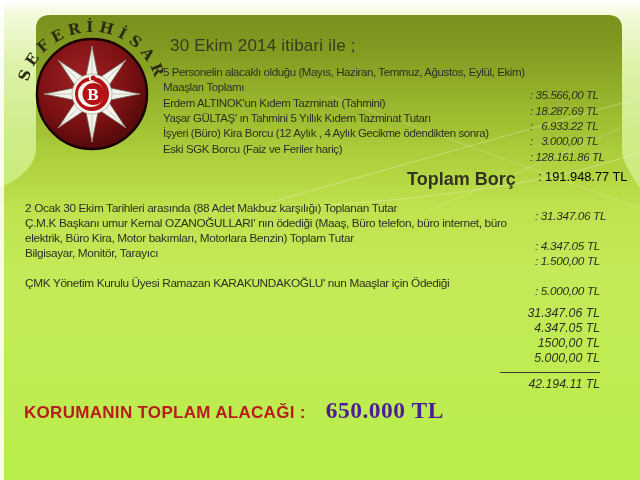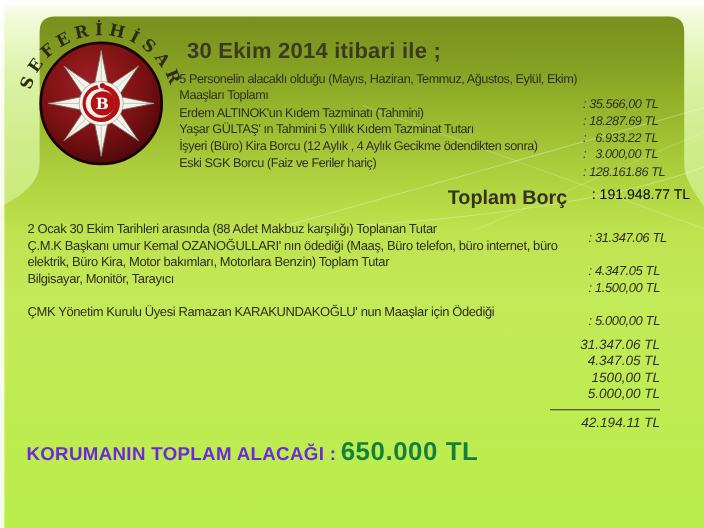--- a/index.html
+++ b/index.html
@@ -5,21 +5,21 @@
   html,body{margin:0;padding:0;background:#888;}
   .slide{
     position:relative;width:640px;height:480px;overflow:hidden;
     font-family:"Liberation Sans",sans-serif;color:#2f2f22;
     background:#c6ea72;
   }
   .bg{position:absolute;left:0;top:0;width:640px;height:480px;}
   .logo{position:absolute;left:16px;top:10px;width:152px;height:152px;}
   .title{
     position:absolute;left:170px;top:36px;width:400px;
-    font-size:20px;font-weight:bold;color:#3a3a23;letter-spacing:.2px;
+    font-size:17px;font-weight:normal;color:#3a3a23;letter-spacing:.2px;
   }
   .rowblock{position:absolute;}
   .row{position:absolute;height:15px;white-space:nowrap;}
   .b1{left:163px;top:66px;width:470px;font-size:11.5px;letter-spacing:-0.4px;}
   .b2{left:25px;top:201px;width:610px;font-size:11.8px;letter-spacing:-0.35px;}
   .row .lbl{color:#2f2f22;}
   .row .val{position:absolute;top:8px;white-space:pre;color:#2f2f22;font-style:italic;}
   .b1 .val{left:367px;}
   .b2 .val{left:510px;}
   .totaldebt-label{
@@ -34,24 +34,24 @@
     font-size:12.3px;line-height:15px;color:#2f2f22;
   }
   .sums .sumline{white-space:pre;font-style:italic;}
   .sums .divider{
     border:0;border-top:1.4px solid #3c3c30;width:100px;margin:6px 0 4px auto;
   }
   .grand{
     position:absolute;left:24px;top:397px;white-space:nowrap;
   }
   .grand .glabel{
-    font-size:17px;font-weight:bold;color:#6d28d9;letter-spacing:.3px;
+    font-size:17px;font-weight:bold;color:#b91c1c;letter-spacing:.3px;
   }
   .grand .gvalue{
-    font-size:23.5px;font-weight:bold;color:#15803d;margin-left:4px;letter-spacing:.5px;
+    font-size:23.5px;font-weight:bold;color:#4c1d95;margin-left:20px;letter-spacing:.5px;font-family:Liberation Serif, serif;
   }
 </style>
 </head>
 <body>
 
 <div class="slide">
 
   <svg class="bg" viewBox="0 0 640 480" xmlns="http://www.w3.org/2000/svg">
     <defs>
       <linearGradient id="marginG" x1="0" y1="0" x2="0" y2="220" gradientUnits="userSpaceOnUse">

